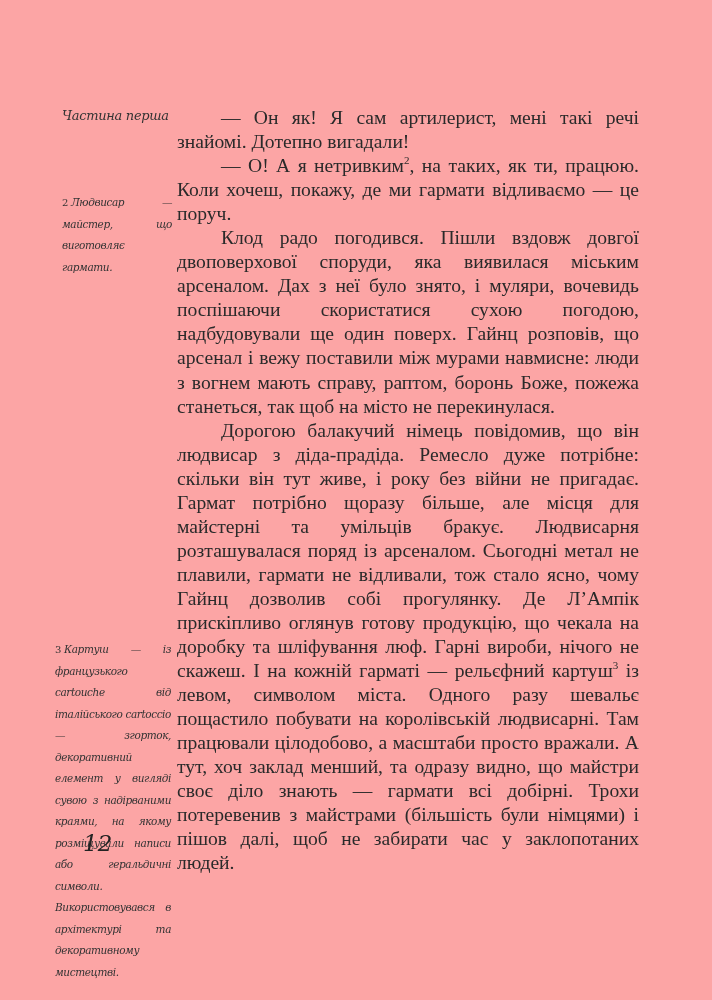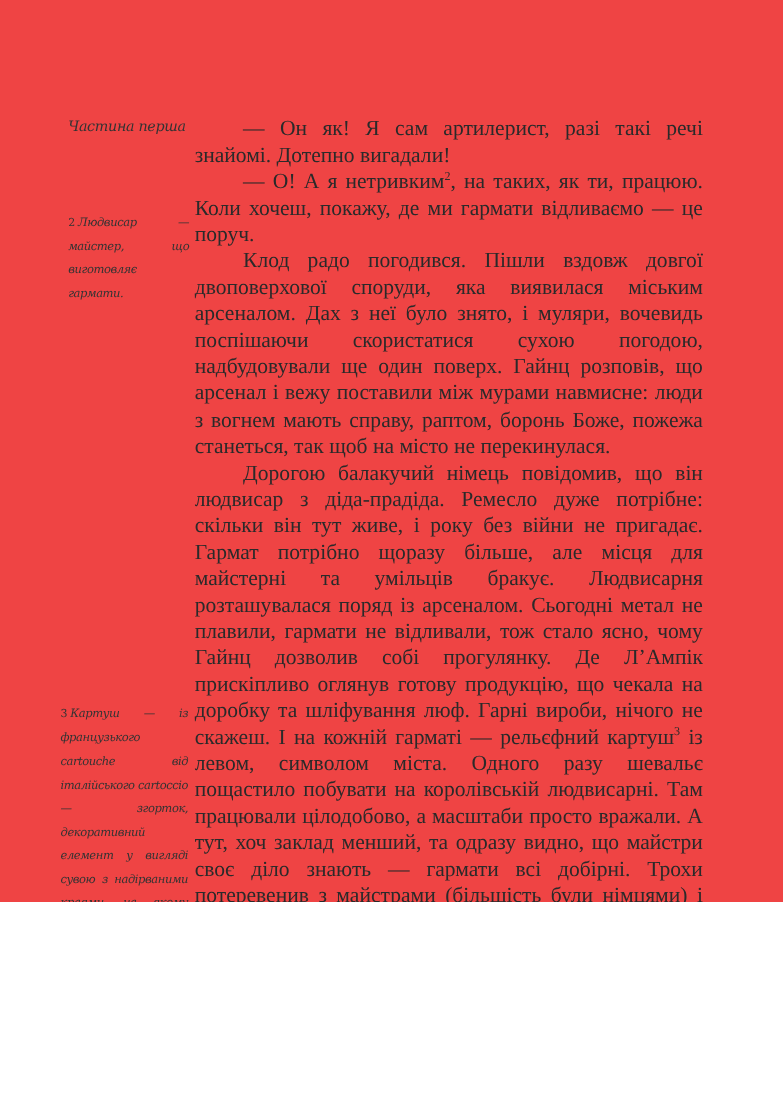--- a/index.html
+++ b/index.html
@@ -3,22 +3,22 @@
   <meta charset="utf-8">
   <style>
     html, body {
       margin: 0;
       padding: 0;
       background: #ffffff;
     }
     .page {
       position: relative;
       width: 712px;
-      height: 820px;
-      background: #ef4444;
+      height: 1000px;
+      background: #fca5a5;
       overflow: hidden;
       color: #2b2b2b;
     }
     .running-head {
       position: absolute;
       left: 62px;
       top: 108px;
       width: 110px;
       font-family: "DejaVu Serif", serif;
       font-style: italic;
@@ -95,19 +95,19 @@
     <span class="note-num">2</span><span>Людвисар — майстер, що виготовляє гармати.</span>
   </div>
 
   <div class="margin-note note-3">
     <span class="note-num">3</span><span>Картуш — із французького cartouche від італійського cartoccio — згорток, декоративний елемент у вигляді сувою з надірваними краями, на якому розміщували написи або геральдичні символи. Використовувався в архітектурі та декоративному мистецтві.</span>
   </div>
 
   <div class="folio">12</div>
 
   <div class="body-text" lang="uk">
-    <p class="indent">— Он як! Я сам артилерист, разі такі речі знайомі. Дотепно вигадали!</p>
+    <p class="indent">— Он як! Я сам артилерист, мені такі речі знайомі. Дотепно вигадали!</p>
     <p class="indent"><span>— О! А я нетривким</span><sup>2</sup><span>, на таких, як ти, працюю. Коли хочеш, покажу, де ми гармати відливаємо — це поруч.</span></p>
     <p class="indent">Клод радо погодився. Пішли вздовж довгої двоповерхової споруди, яка виявилася міським арсеналом. Дах з неї було знято, і муляри, вочевидь поспішаючи скористатися сухою погодою, надбудовували ще один поверх. Гайнц розповів, що арсенал і вежу поставили між мурами навмисне: люди з вогнем мають справу, раптом, боронь Боже, пожежа станеться, так щоб на місто не перекинулася.</p>
     <p class="indent"><span>Дорогою балакучий німець повідомив, що він людвисар з діда-прадіда. Ремесло дуже потрібне: скільки він тут живе, і року без війни не пригадає. Гармат потрібно щоразу більше, але місця для майстерні та умільців бракує. Людвисарня розташувалася поряд із арсеналом. Сьогодні метал не плавили, гармати не відливали, тож стало ясно, чому Гайнц дозволив собі прогулянку. Де Л’Ампік прискіпливо оглянув готову продукцію, що чекала на доробку та шліфування люф. Гарні вироби, нічого не скажеш. І на кожній гарматі — рельєфний картуш</span><sup>3</sup><span> із левом, символом міста. Одного разу шевальє пощастило побувати на королівській людвисарні. Там працювали цілодобово, а масштаби просто вражали. А тут, хоч заклад менший, та одразу видно, що майстри своє діло знають — гармати всі добірні. Трохи потеревенив з майстрами (більшість були німцями) і пішов далі, щоб не забирати час у заклопотаних людей.</span></p>
   </div>
 
 </div>
 
 </body></html>

